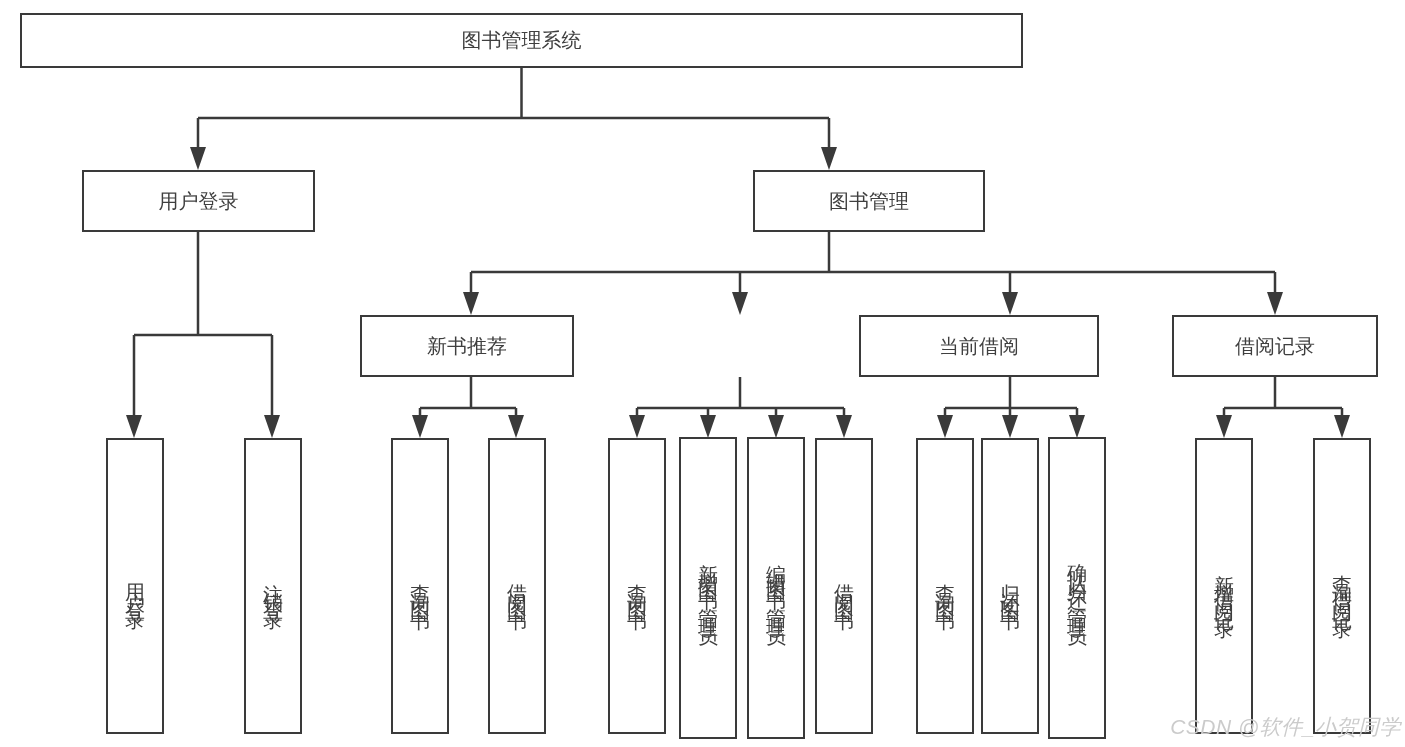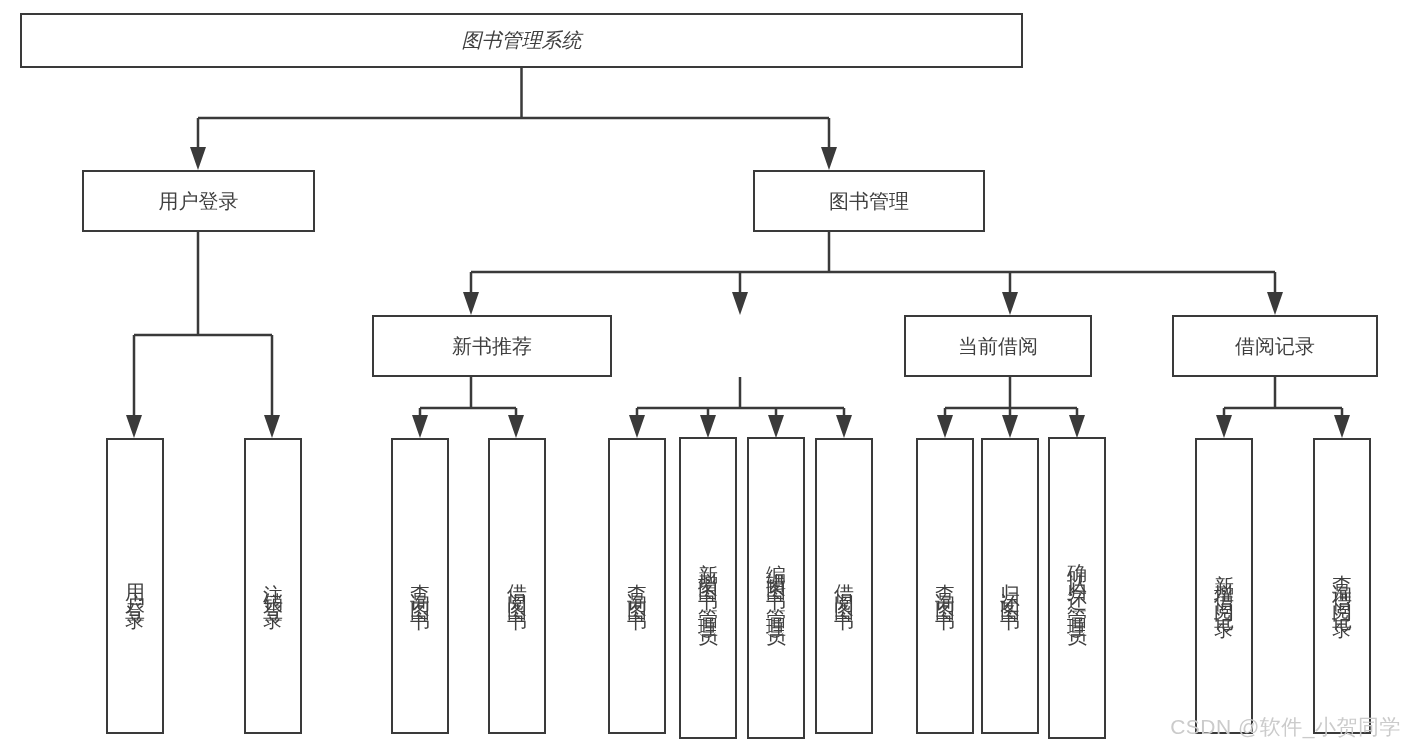--- a/index.html
+++ b/index.html
@@ -35,20 +35,21 @@
     line-height:1.15;
     white-space:nowrap;
   }
   .watermark{
     position:absolute;
     right:4px;bottom:6px;
     color:var(--wm);
     font-size:21px;
     letter-spacing:0.5px;
     z-index:3;
+    font-style:italic;
   }
 </style>
 </head>
 <body>
 
 <div class="canvas">
 
   <svg class="wires" width="1405" height="747">
     <path id="wirepath" fill="none" stroke="#3a3a3a" stroke-width="2.5" d="M521.5,68 V118 M198,118 H829 M198,118 V152 M829,118 V152 M198,232 V335 M134,335 H272 M134,335 V422 M272,335 V422 M829,232 V272 M471,272 H1275 M471,272 V299 M740,272 V299 M1010,272 V299 M1275,272 V299 M471,377 V408 M420,408 H516 M420,408 V422 M516,408 V422 M740,377 V408 M637,408 H844 M637,408 V422 M708,408 V422 M776,408 V422 M844,408 V422 M1010,377 V408 M945,408 H1077 M945,408 V422 M1010,408 V422 M1077,408 V422 M1275,377 V408 M1224,408 H1342 M1224,408 V422 M1342,408 V422"></path>
     <g id="arrowheads" fill="#3a3a3a">
@@ -67,27 +68,27 @@
         <polygon points="768,415 784,415 776,438"></polygon>
         <polygon points="836,415 852,415 844,438"></polygon>
         <polygon points="937,415 953,415 945,438"></polygon>
         <polygon points="1002,415 1018,415 1010,438"></polygon>
         <polygon points="1069,415 1085,415 1077,438"></polygon>
         <polygon points="1216,415 1232,415 1224,438"></polygon>
         <polygon points="1334,415 1350,415 1342,438"></polygon>
       </g>
   </svg>
 
-  <div class="node" style="left:20px;top:13px;width:1003px;height:55px;font-style:italic;">图书管理系统</div>
+  <div class="node" style="left:20px;top:13px;width:1003px;height:55px;">图书管理系统</div>
 
   <div class="node" style="left:82px;top:170px;width:233px;height:62px;">用户登录</div>
   <div class="node" style="left:713px;top:170px;width:232px;height:62px;margin-left:40px;">图书管理</div>
 
-  <div class="node" style="left:372px;top:315px;width:240px;height:62px;text-align:center;">新书推荐</div>
-  <div class="node" style="left:904px;top:315px;width:188px;height:62px;">当前借阅</div>
+  <div class="node" style="left:360px;top:315px;width:214px;height:62px;text-align:center;">新书推荐</div>
+  <div class="node" style="left:859px;top:315px;width:240px;height:62px;">当前借阅</div>
   <div class="node" style="left:1172px;top:315px;width:206px;height:62px;">借阅记录</div>
 
   <div class="node leaf" style="left:106px;top:438px;width:58px;height:296px;">
     <span>用户登录</span>
     </div>
   <div class="node leaf" style="left:244px;top:438px;width:58px;height:296px;">
     <span>注销登录</span>
     </div>
 
   <div class="node leaf" style="left:391px;top:438px;width:58px;height:296px;">

